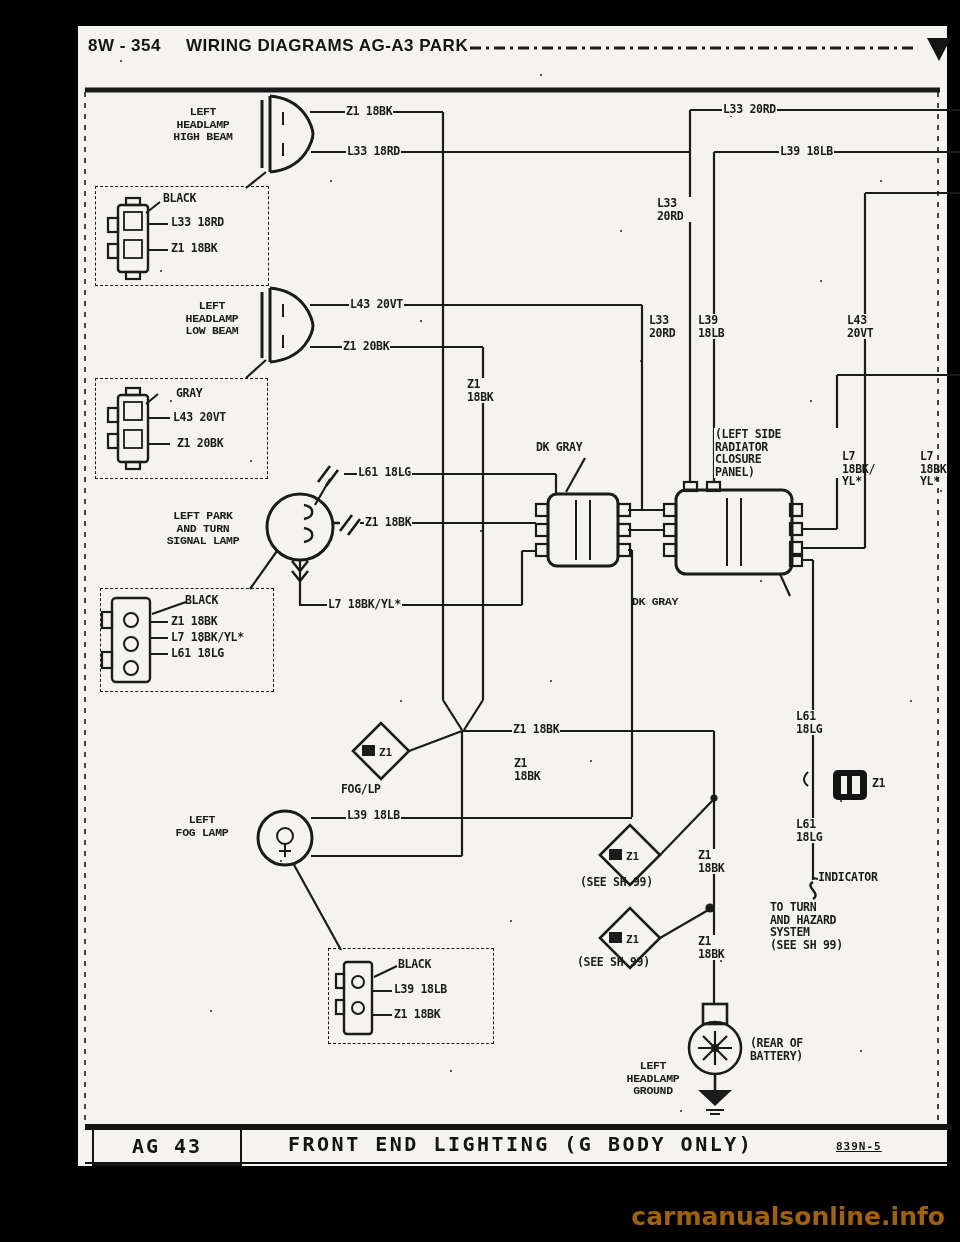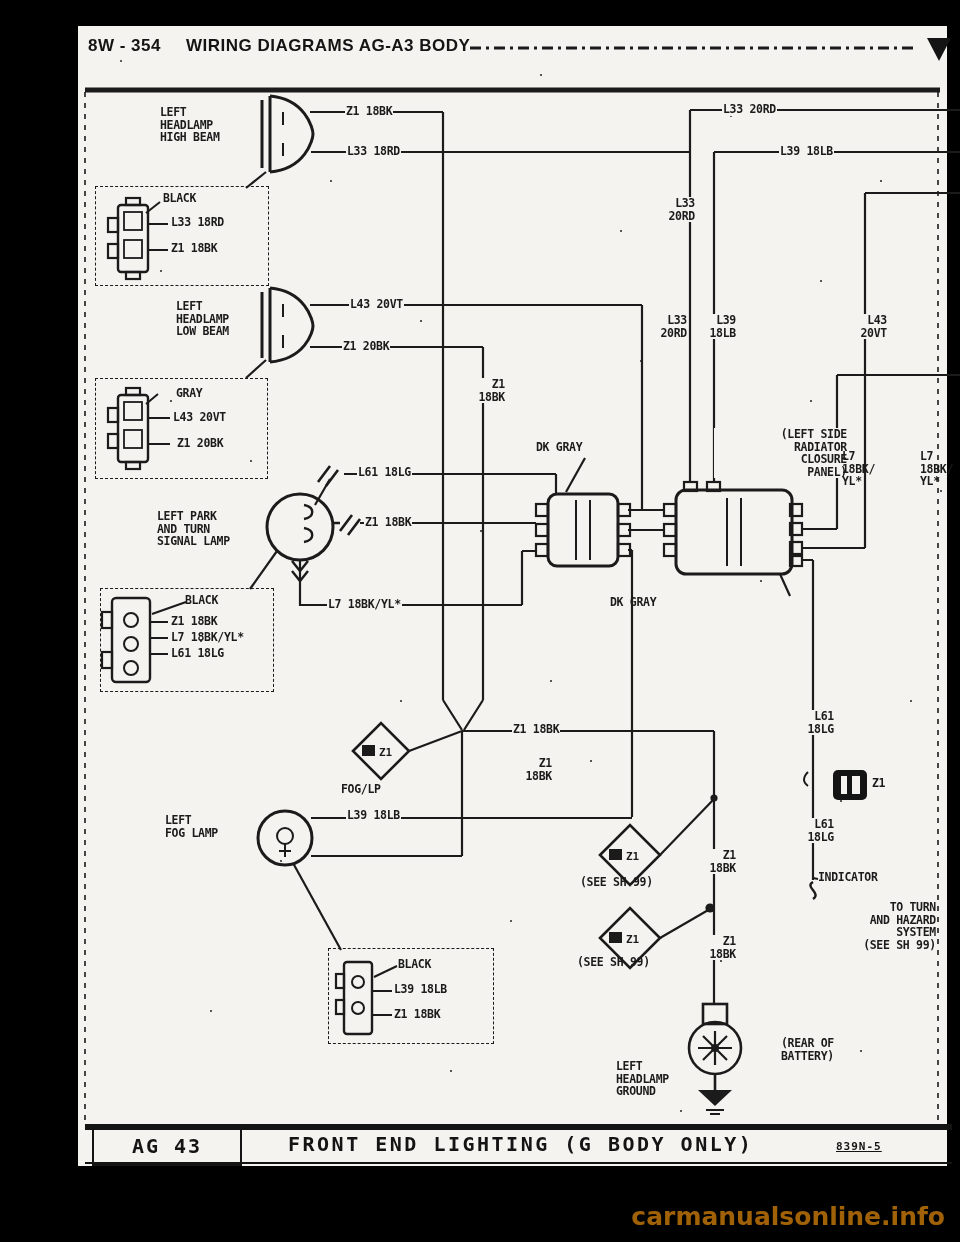--- a/index.html
+++ b/index.html
@@ -3,21 +3,21 @@
 <meta charset="utf-8">
 <style>
   html,body{margin:0;padding:0;}
   body{width:960px;height:1242px;position:relative;background:#000;overflow:hidden;
        font-family:"DejaVu Sans Mono",monospace;}
   .sheet{position:absolute;left:78px;top:26px;width:869px;height:1140px;background:#f4f3ef;}
   svg.art{position:absolute;left:0;top:0;}
   .lbl{position:absolute;font:bold 11.5px/12.5px "DejaVu Sans Mono",monospace;color:#1b1b1b;
        white-space:pre-line;letter-spacing:-0.3px;}
   .bg{background:#f4f3ef;padding:0 1px;}
-  .ra{text-align:left;} .ca{text-align:right;}
+  .ra{text-align:center;font-family:Liberation Mono, monospace;} .ca{text-align:left;}
   .hdr{position:absolute;font:bold 17px/20px "Liberation Sans",sans-serif;color:#141414;letter-spacing:.5px;}
   .dbox{position:absolute;border:1.8px dashed #1b1b1b;background:transparent;}
   .ftr-rule{position:absolute;background:#141414;}
   .pgbox{position:absolute;left:92px;top:1126px;width:146px;height:36px;border:2.5px solid #141414;
          display:flex;align-items:center;justify-content:center;
          font:bold 20px "DejaVu Sans Mono",monospace;color:#141414;letter-spacing:2px;text-align:right;}
   .ftitle{position:absolute;left:288px;top:1132px;font:bold 20px "DejaVu Sans Mono",monospace;
           color:#141414;letter-spacing:2.5px;text-align:right;}
   .fcode{position:absolute;left:836px;top:1140px;font:bold 11px "DejaVu Sans Mono",monospace;
          color:#141414;letter-spacing:1px;text-decoration:underline;}
@@ -232,21 +232,21 @@
     <text x="626" y="943">Z1</text>
   </g>
 </svg>
 
 <div class="dbox" style="left:95px;top:186px;width:172px;height:98px"></div>
 <div class="dbox" style="left:95px;top:378px;width:171px;height:99px"></div>
 <div class="dbox" style="left:100px;top:588px;width:172px;height:102px"></div>
 <div class="dbox" style="left:328px;top:948px;width:164px;height:94px"></div>
 
 <span class="hdr" style="left:88px;top:36px">8W - 354</span>
-<span class="hdr" style="left:186px;top:36px">WIRING DIAGRAMS AG-A3 BODY</span>
+<span class="hdr" style="left:186px;top:36px">WIRING DIAGRAMS AG-A3 PARK</span>
 
 <div class="ftr-rule" style="left:85px;top:1124px;width:867px;height:6px"></div>
 <div class="ftr-rule" style="left:85px;top:1162px;width:867px;height:2px"></div>
 <div class="pgbox">AG 43</div>
 <span class="ftitle">FRONT END LIGHTING (G BODY ONLY)</span>
 <span class="fcode">839N-5</span>
 <span class="wm">carmanualsonline.info</span>
 
 <span class="lbl ra" style="left:160px;top:106px;width:86px">LEFT
 HEADLAMP

